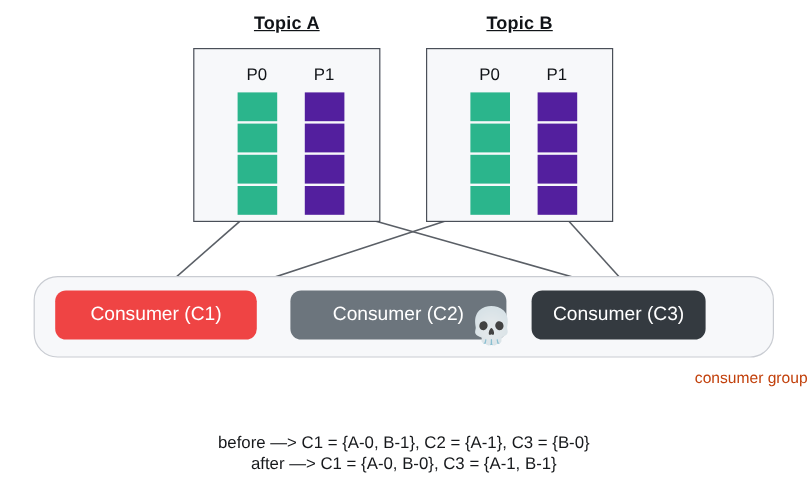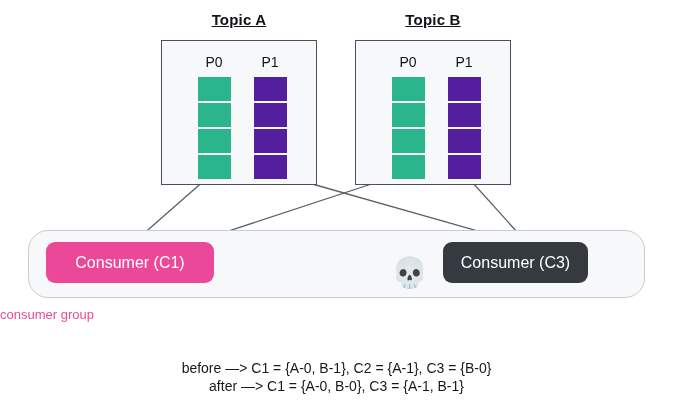--- a/index.html
+++ b/index.html
@@ -71,22 +71,22 @@
     font-size: 16px;
     display: flex;
     align-items: center;
     justify-content: center;
     box-sizing: border-box;
     white-space: nowrap;
   }
   .group-label {
     position: absolute;
     font-size: 13px;
-    color: #ec4899;
-    text-align: left;
+    color: #c2410c;
+    text-align: right;
     white-space: nowrap;
   }
   .skull {
     position: absolute;
     font-size: 30px;
     line-height: 1;
     user-select: none;
   }
 
   
@@ -164,22 +164,23 @@
   <div class="part-label" style="left:436px; top:54px; width:56px;">P1</div>
   <div class="part-stack" style="left:448px; top:77px; width:33px;">
     <div class="seg purple"></div>
     <div class="seg purple"></div>
     <div class="seg purple"></div>
     <div class="seg purple"></div>
   </div>
 
   <div class="group-box" style="left:28px; top:230px; width:617px; height:68px;"></div>
 
-  <div class="consumer" style="left:46px; top:242px; width:168px; height:41px; background:#ec4899;">Consumer (C1)</div>
+  <div class="consumer" style="left:46px; top:242px; width:168px; height:41px; background:#ef4444;">Consumer (C1)</div>
 
+  <div class="consumer" style="left:242px; top:242px; width:180px; height:41px; background:#6c757d;">Consumer (C2)</div>
 
   <div class="consumer" style="left:443px; top:242px; width:145px; height:41px; background:#343a40;">Consumer (C3)</div>
 
   <div class="skull" style="left:391px; top:258px;">💀</div>
 
   <div class="group-label" style="left:0px; top:307px; width:673px;">consumer group</div>
 
   <div class="legend-line" style="left:0px; top:348px;margin-top:12px;">before —&gt; C1 = {A-0, B-1}, C2 = {A-1}, C3 = {B-0}</div>
 
   <div class="legend-line" style="left:0px; top:378px;">after —&gt; C1 = {A-0, B-0},  C3 = {A-1, B-1}</div>

